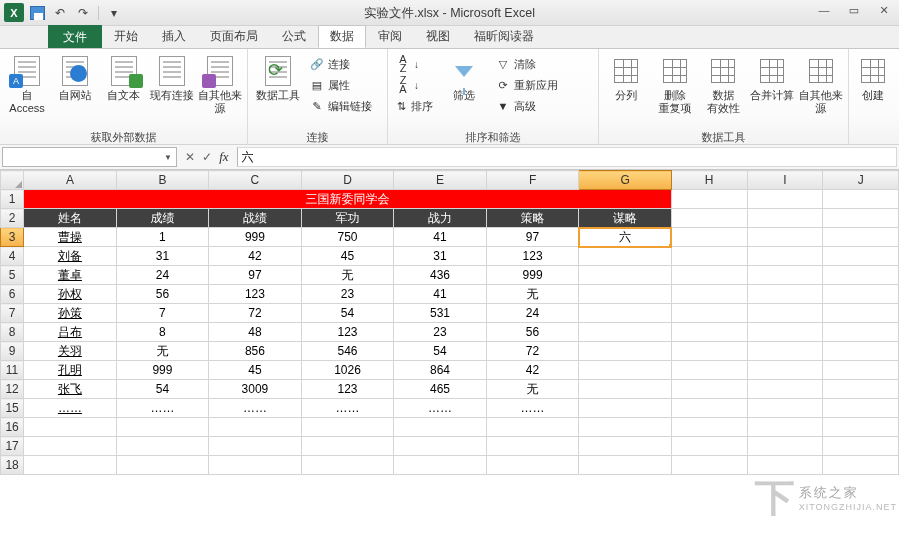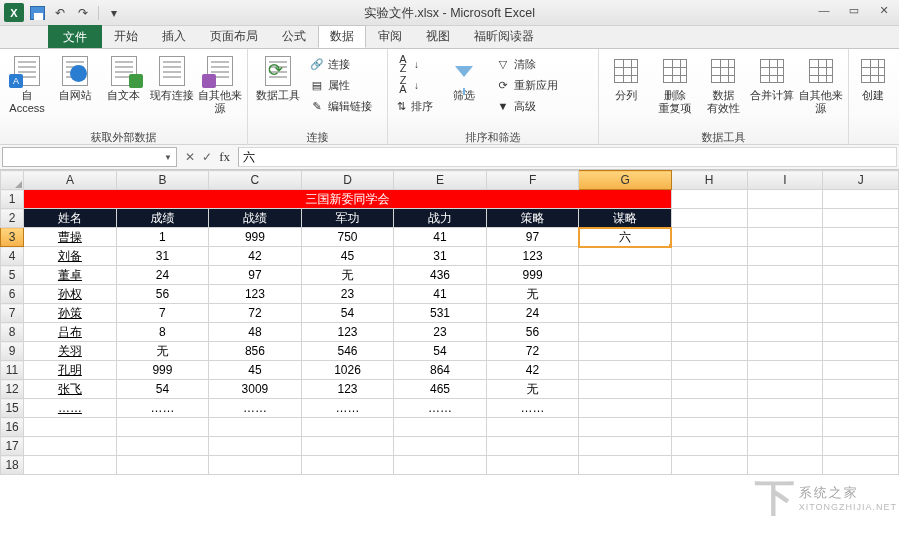--- a/index.html
+++ b/index.html
@@ -230,21 +230,21 @@
     display: flex; align-items: center;
     padding: 0 4px;
     font-size: 12px;
   }
   .namebox .chev { margin-left: auto; font-size: 8px; color: #555; }
   .fbtns {
     display: flex; align-items: center; gap: 7px;
     padding: 0 8px;
     color: #666; font-size: 12px;
   }
-  .fx { font-family: "Liberation Serif", serif; font-size: 13px; color: #333; }
+  .fx { font-style: italic; font-family: "Liberation Serif", serif; font-size: 13px; color: #333; }
   .formula-input {
     flex: 1; height: 20px;
     background: #fff;
     border: 1px solid #d8d8d8;
     border-left: 1px solid #b5b5b5;
     display: flex; align-items: center;
     padding: 0 4px;
     font-size: 12px;
   }
 
@@ -307,21 +307,21 @@
   }
   .title-row td {
     background: #ff0000;
     color: #ffffff;
     text-align: center;
     font-weight: bold;
     font-size: 13px;
     border: 1px solid #ff0000;
   }
   .hdr-row td {
-    background: #0f172a;
+    background: #404040;
     color: #ffffff;
     text-align: center;
     font-weight: bold;
     font-size: 12.5px;
     border: 1px solid #ff0000;
   }
   .data td { text-align: center; color: #000; }
   .data td.name { text-align: center; text-decoration: underline; }
   .blank { border: 1px solid #d4d4d4; }
   .selcell {

